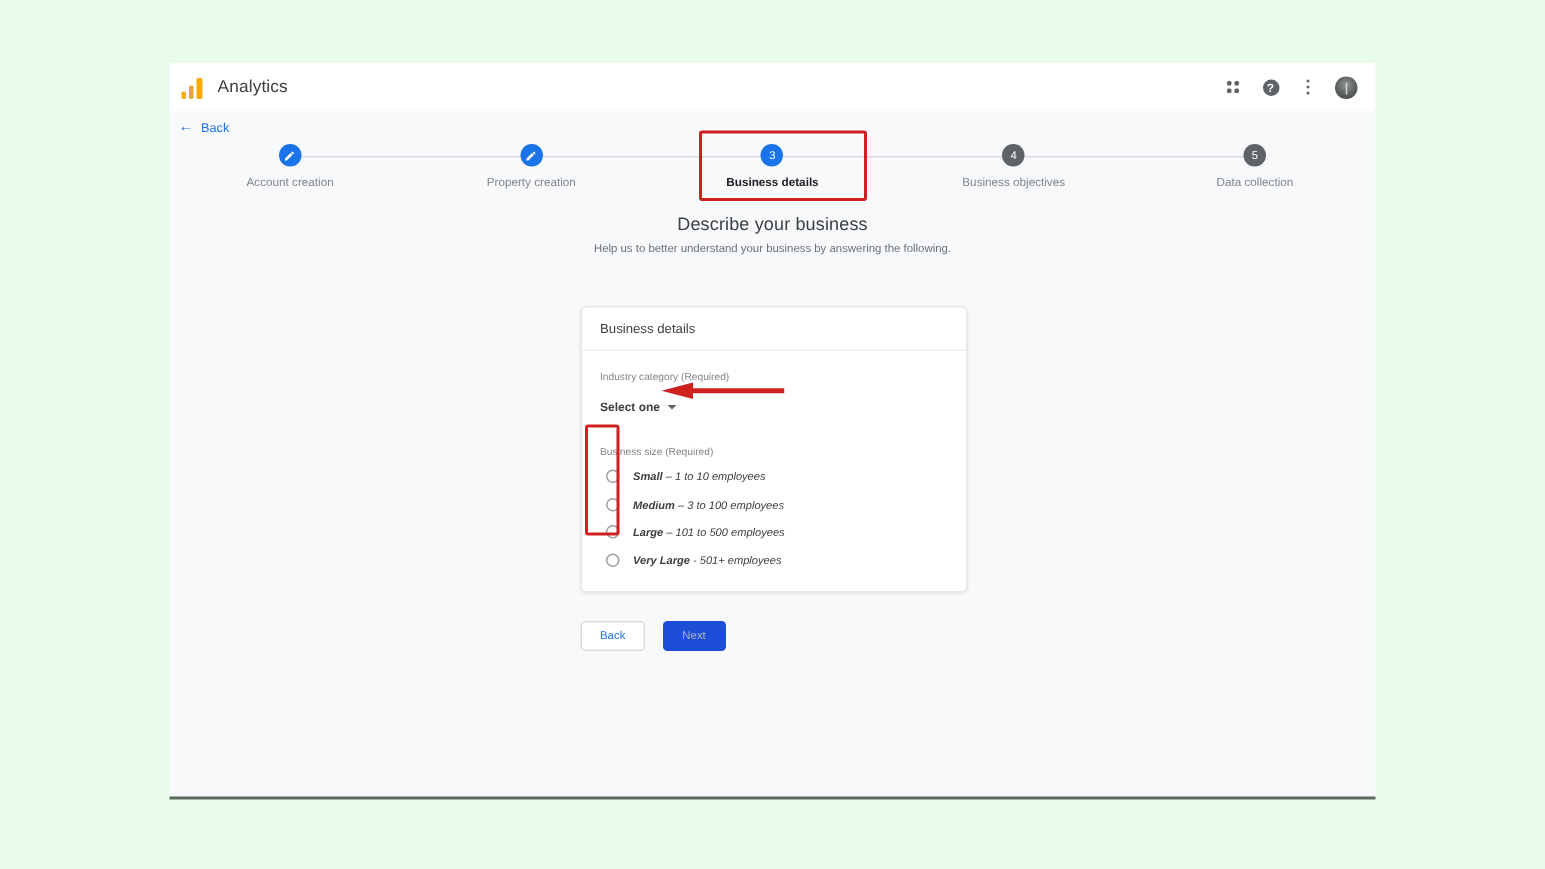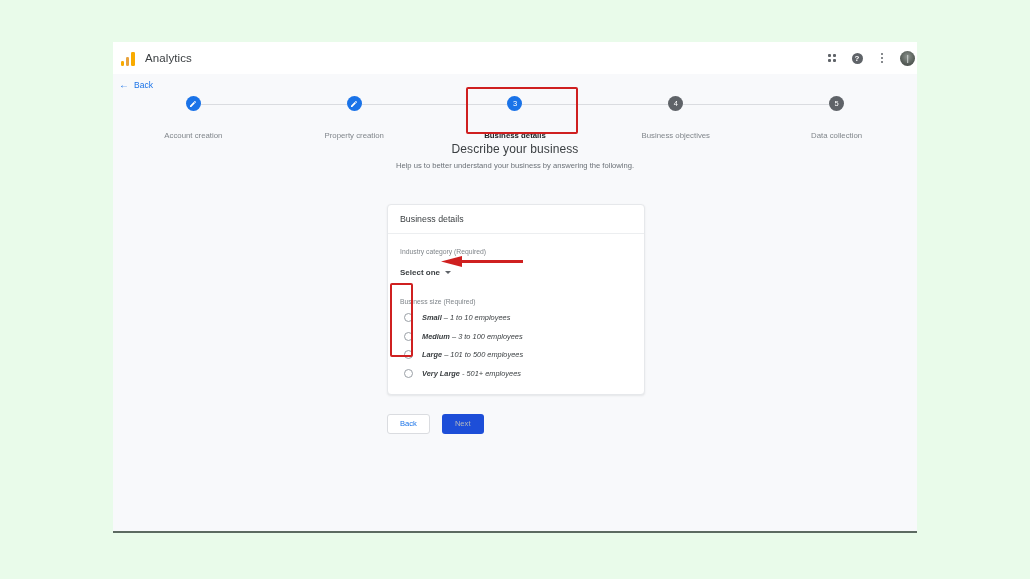--- a/index.html
+++ b/index.html
@@ -20,21 +20,21 @@
   }
   .bottom-rule {
     position: absolute; left: 113px; top: 531px;
     width: 804px; height: 1.6px; background: #5c6a61;
   }
 
   
   .appbar {
     position: absolute; left: 0; top: 0; width: 804px; height: 32px;
     background: #ffffff; display: flex; align-items: center;
-    padding: 0 2px 0 8px;
+    padding: 0 12px 0 8px;
   }
   .brand { display: flex; align-items: center; gap: 8px; }
   .ga-logo { width: 16px; height: 15px; position: relative; display: block; }
   .ga-logo i {
     position: absolute; bottom: 0; border-radius: 1.2px; display: block;
   }
   .ga-logo i.b1 { left: 0;    width: 3.2px; height: 5px;  background: #f9ab00; }
   .ga-logo i.b2 { left: 5px;  width: 3.2px; height: 9px;  background: #e8a33d; }
   .ga-logo i.b3 { left: 10px; width: 4.2px; height: 14px; background: #f9ab00; }
   .brand-name { font-size: 11.5px; color: #3c4043; letter-spacing: .1px; }
@@ -83,21 +83,21 @@
     position: relative; z-index: 1;
     width: 15px; height: 15px; border-radius: 50%;
     display: flex; align-items: center; justify-content: center;
     font-size: 7.5px; color: #fff; font-weight: 500;
   }
   .bubble.done   { background: #1a73e8; }
   .bubble.active { background: #1a73e8; }
   .bubble.todo   { background: #5f6368; }
   .pencil { width: 8px; height: 8px; display: block; }
   .step-label {
-    margin-top: 20px; font-size: 7.8px; color: #80868b; text-align: center; white-space: nowrap;
+    margin-top: 6px; font-size: 7.8px; color: #80868b; text-align: center; white-space: nowrap;
   }
   .step.is-active .step-label { color: #202124; font-weight: bold; }
 
   
   .headings { position: absolute; left: 0; top: 100px; width: 804px; text-align: center; }
   .page-title { font-size: 12px; color: #3c4043; font-weight: normal; letter-spacing: .1px; }
   .page-sub { margin-top: 4px; font-size: 7.6px; color: #6b7177; line-height: 1.55; }
 
   
   .card {

